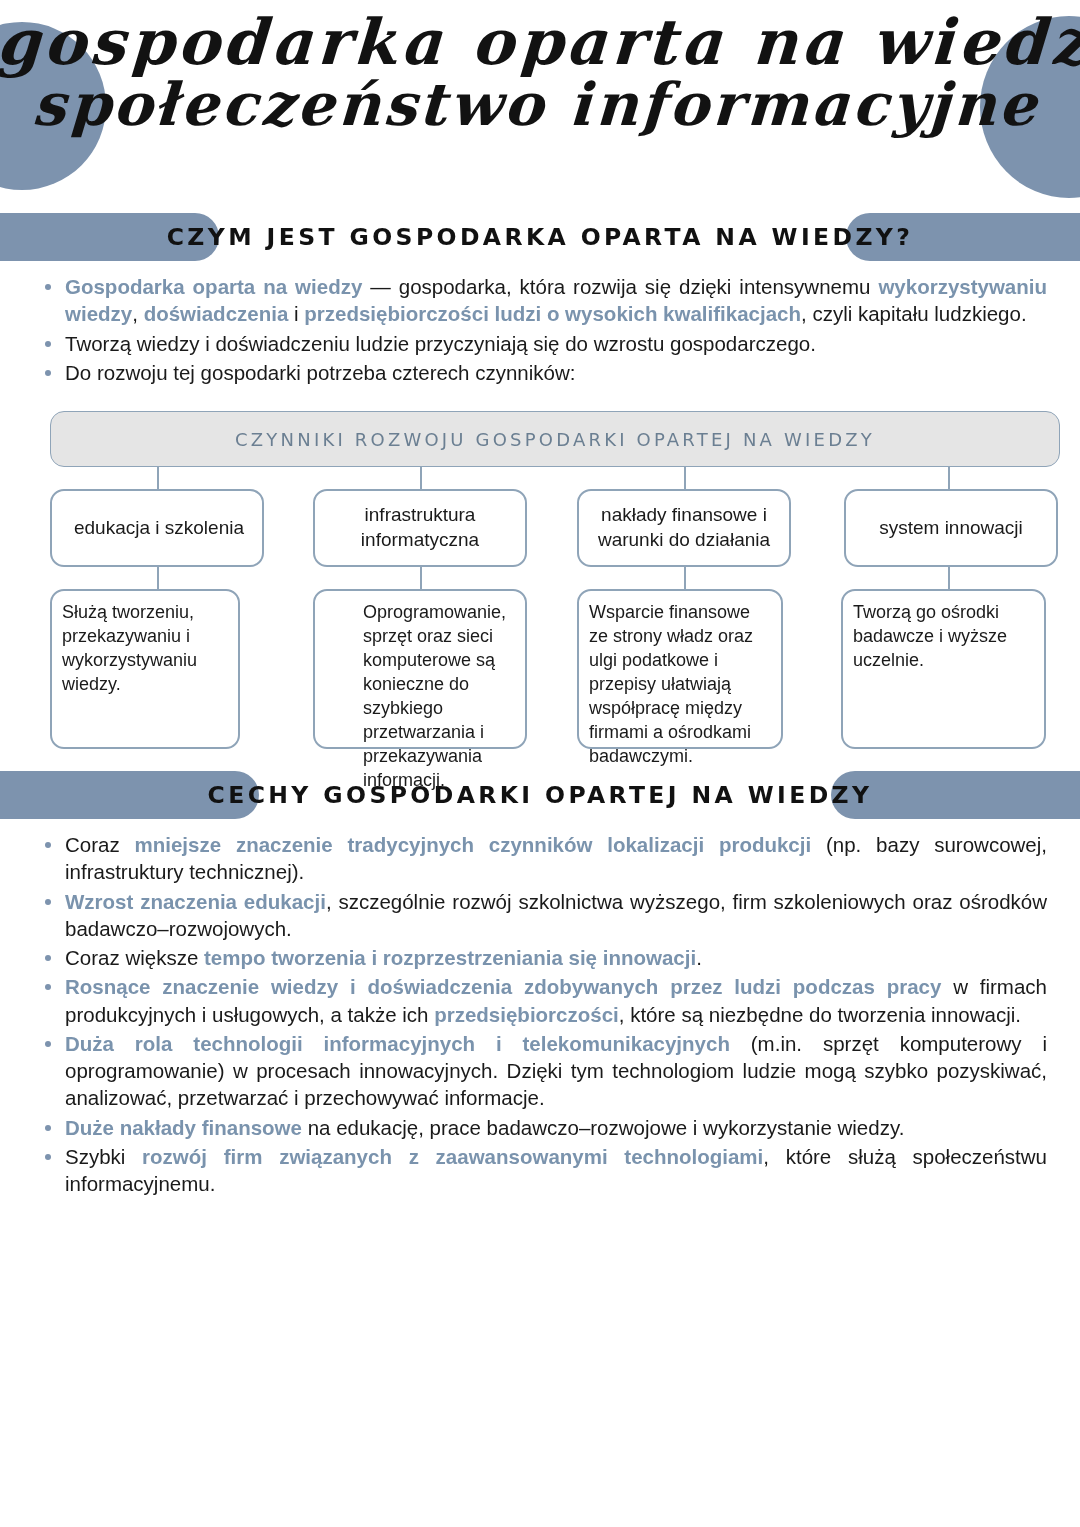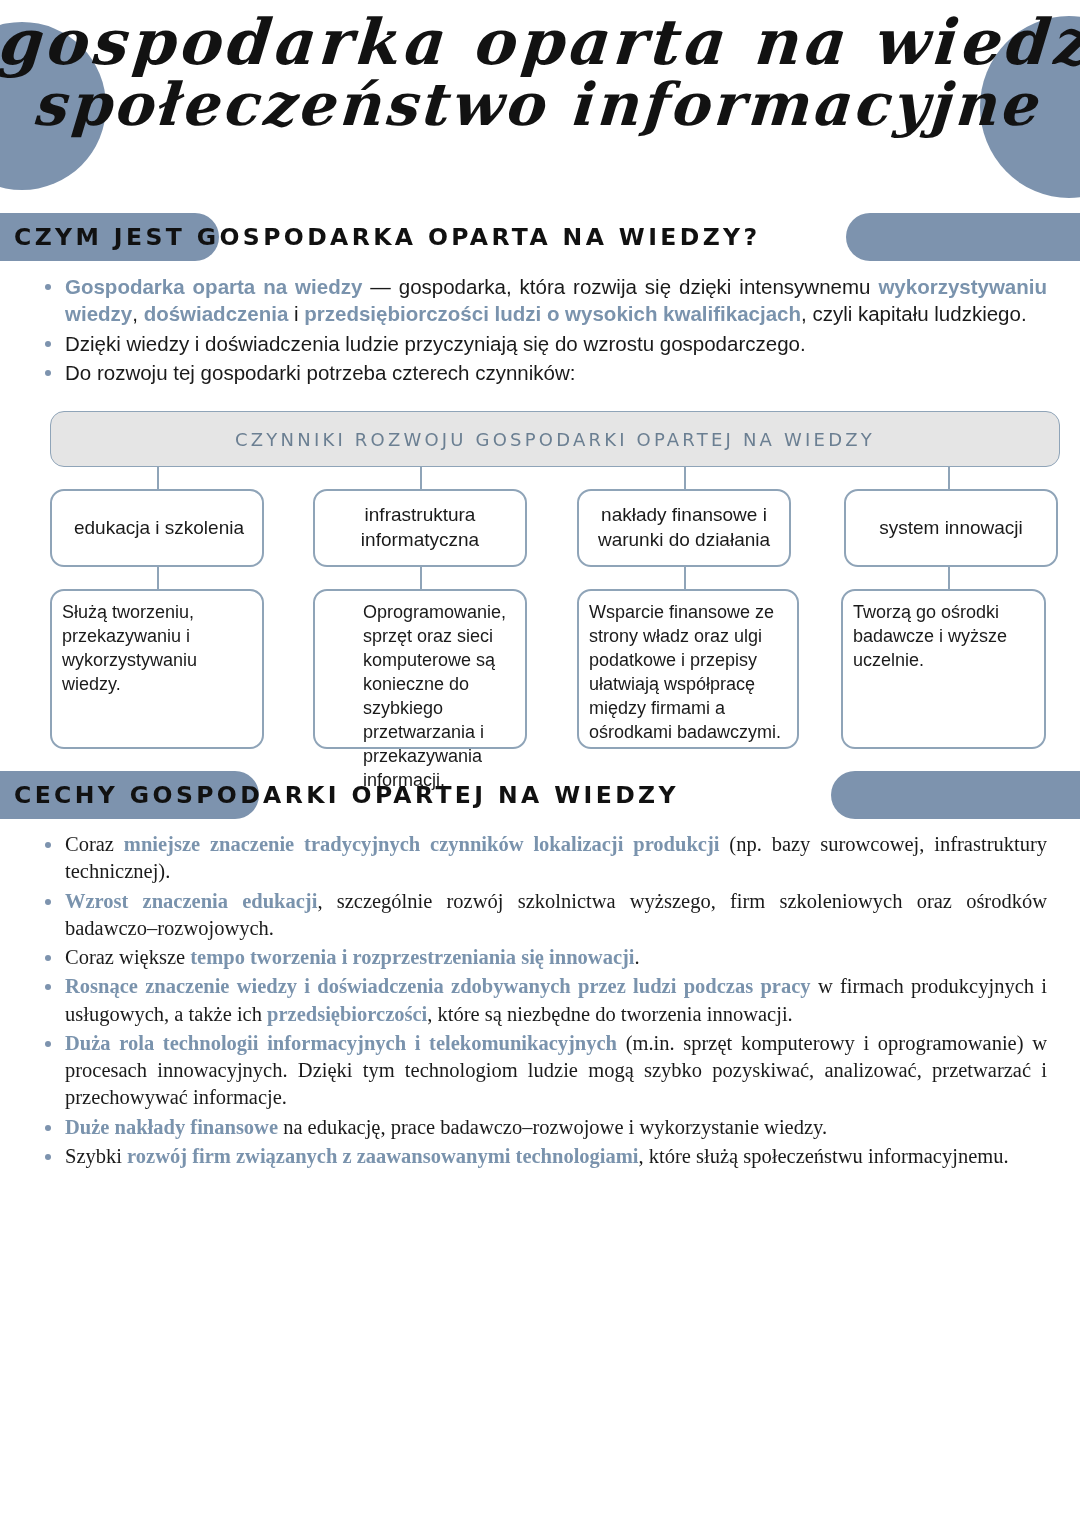--- a/index.html
+++ b/index.html
@@ -91,21 +91,21 @@
     right: -40px;
     background: #7d93ae;
     border-radius: 26px;
   }
   .banner .banner-title {
     position: absolute;
     top: 0;
     height: 48px;
     line-height: 48px;
     width: 100%;
-    text-align: left;
+    text-align: center;
     font-family: "DejaVu Sans", sans-serif;
     font-size: 23.5px;
     font-weight: 600;
     letter-spacing: 3.4px;
     color: #111111;
     z-index: 4;
     white-space: nowrap;
   }
   #banner-1 .pill-left { width: 245px; }
   #banner-1 .pill-right { width: 260px; }
@@ -136,21 +136,21 @@
     height: 6px;
     border-radius: 50%;
     background: #7d93ae;
   }
   .hl {
     color: #7a93ad;
     font-weight: bold;
   }
 
   .section-1-list { margin-top: 12px; padding-right: 2px; }
-  .section-2-list { margin-top: 12px; padding-right: 2px; font-family: Liberation Serif, serif; }
+  .section-2-list { margin-top: 12px; padding-right: 2px; }
 
   
   .diagram {
     position: relative;
     margin: 14px 0 0 0;
     width: 1080px;
     height: 360px;
   }
   .diagram-head {
     position: absolute;
@@ -224,21 +224,21 @@
 <div class="wrap">
 
   <div class="banner" id="banner-1">
     <div class="pill-left"></div>
     <div class="pill-right"></div>
     <div class="banner-title">CZYM JEST GOSPODARKA OPARTA NA WIEDZY?</div>
   </div>
 
   <ul class="bullets section-1-list">
       <li><span class="hl">Gospodarka oparta na wiedzy</span><span> — gospodarka, która rozwija się dzięki intensywnemu </span><span class="hl">wykorzystywaniu wiedzy</span><span>, </span><span class="hl">doświadczenia</span><span> i </span><span class="hl">przedsiębiorczości ludzi o wysokich kwalifikacjach</span><span>, czyli kapitału ludzkiego.</span></li>
-      <li><span>Dzięki wiedzy i doświadczenia ludzie przyczyniają się do wzrostu gospodarczego.</span></li>
+      <li><span>Tworzą wiedzy i doświadczeniu ludzie przyczyniają się do wzrostu gospodarczego.</span></li>
       <li><span>Do rozwoju tej gospodarki potrzeba czterech czynników:</span></li>
     </ul>
 
   <div class="diagram">
     <div class="diagram-head">
       <span>CZYNNIKI ROZWOJU GOSPODARKI OPARTEJ NA WIEDZY</span>
     </div>
 
     <div class="connector" style="left:143px; top:64px; height:22px;"></div>
     <div class="connector" style="left:406px; top:64px; height:22px;"></div>
@@ -256,23 +256,23 @@
     </div>
     <div class="node" style="left:830px; top:86px; width:214px; height:78px;">
       <span>system innowacji</span>
     </div>
 
     <div class="connector" style="left:143px; top:164px; height:22px;"></div>
     <div class="connector" style="left:406px; top:164px; height:22px;"></div>
     <div class="connector" style="left:670px; top:164px; height:22px;"></div>
     <div class="connector" style="left:934px; top:164px; height:22px;"></div>
 
-    <div class="desc" style="left:36px;  top:186px; width:214px; height:160px;">Służą tworzeniu, przekazywaniu i wykorzystywaniu wiedzy.</div>
+    <div class="desc" style="left:36px;  top:186px; width:190px; height:160px;">Służą tworzeniu, przekazywaniu i wykorzystywaniu wiedzy.</div>
     <div class="desc" style="left:299px; top:186px; width:214px; height:160px;padding-left:48px;">Oprogramowanie, sprzęt oraz sieci komputerowe są konieczne do szybkiego przetwarzania i przekazywania informacji.</div>
-    <div class="desc" style="left:563px; top:186px; width:222px; height:160px;">Wsparcie finansowe ze strony władz oraz ulgi podatkowe i przepisy ułatwiają współpracę między firmami a ośrodkami badawczymi.</div>
+    <div class="desc" style="left:563px; top:186px; width:206px; height:160px;">Wsparcie finansowe ze strony władz oraz ulgi podatkowe i przepisy ułatwiają współpracę między firmami a ośrodkami badawczymi.</div>
     <div class="desc" style="left:827px; top:186px; width:205px; height:160px;">Tworzą go ośrodki badawcze i wyższe uczelnie.</div>
   </div>
 
   <div class="banner" id="banner-2">
     <div class="pill-left"></div>
     <div class="pill-right"></div>
     <div class="banner-title">CECHY GOSPODARKI OPARTEJ NA WIEDZY</div>
   </div>
 
   <ul class="bullets section-2-list">

